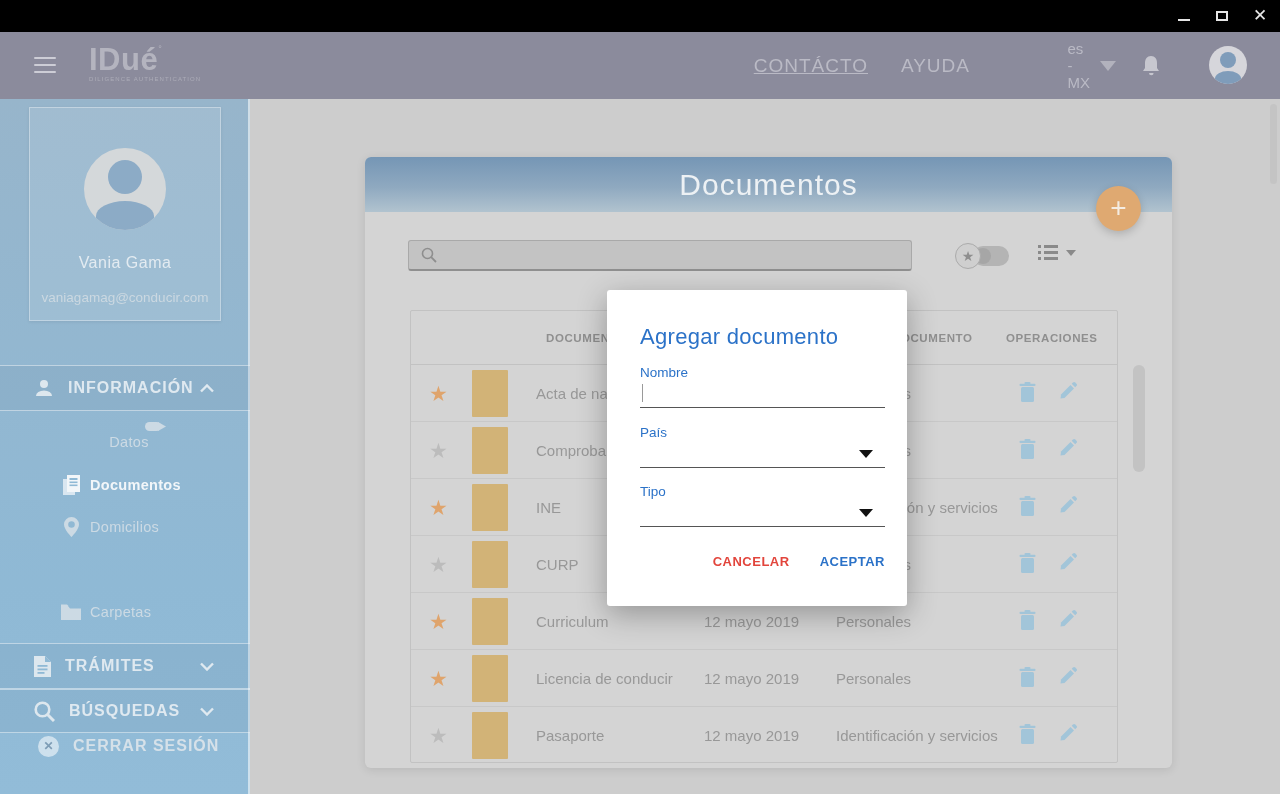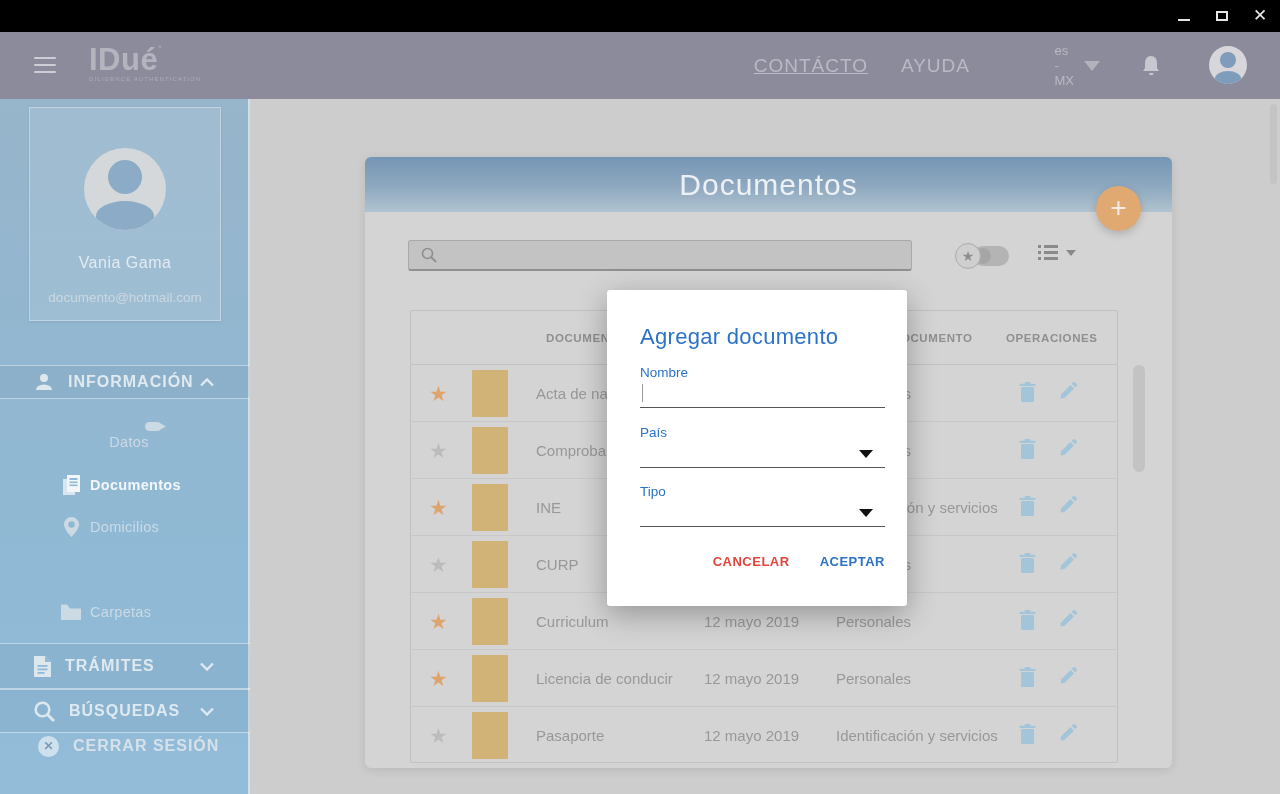--- a/index.html
+++ b/index.html
@@ -21,21 +21,21 @@
   .hamburger { position:absolute; left:34px; top:25px; width:22px; height:16px; cursor:pointer; }
   .hamburger i { display:block; height:2px; background:#cdcdd6; margin-bottom:5px; border-radius:1px; }
   .logo { position:absolute; left:89px; top:12px; color:#b4b4bf; }
   .logo .logo-main { font-size:31px; font-weight:bold; letter-spacing:0.5px; line-height:30px; }
   .logo .logo-reg { font-size:9px; vertical-align:18px; }
   .logo .logo-sub { font-size:6px; letter-spacing:1.1px; color:#acacb8; margin-top:1px; }
   .header-nav { position:absolute; right:0; top:0; height:67px; display:flex; align-items:center; }
   .hnav-link { color:#babac5; font-size:19px; letter-spacing:1px; cursor:pointer; }
   .hnav-contacto { position:absolute; right:412px;text-decoration:underline; }
   .hnav-ayuda { position:absolute; right:310px; }
-  .lang { position:absolute; right:180px; display:flex; align-items:center; gap:10px; color:#babac5; font-size:13px; cursor:pointer; }
+  .lang { position:absolute; right:164px; display:flex; align-items:center; gap:10px; color:#babac5; font-size:15px; cursor:pointer; }
   .caret-down-big { width:0; height:0; border-left:8px solid transparent; border-right:8px solid transparent; border-top:10px solid #b2b2bd; }
   .bell { position:absolute; right:118px; top:22px; cursor:pointer; }
   .avatar-top { position:absolute; right:33px; top:14px; width:38px; height:38px; border-radius:50%; background:#d6d6db; overflow:hidden; cursor:pointer; }
 
   .person-glyph { position:relative; display:block; width:100%; height:100%; }
   .person-glyph .ph { position:absolute; left:50%; transform:translateX(-50%); border-radius:50%; }
   .person-glyph .pb { position:absolute; left:50%; transform:translateX(-50%); border-radius:50% 50% 0 0; }
 
   
   .sidebar { position:absolute; left:0; top:99px; width:250px; height:695px; background:linear-gradient(180deg,#97b5cb 0%,#8fb9d5 70%,#92bcd8 100%); border-right:2px solid rgba(255,255,255,0.55); }
@@ -172,24 +172,24 @@
 
   <div class="sidebar">
     <div class="user-card">
       <span class="user-avatar">
         <span class="person-glyph">
           <span class="ph" style="width:34px;height:34px;top:12px;background:#8cabc6;"></span>
           <span class="pb" style="width:58px;height:30px;top:53px;background:#8cabc6;"></span>
         </span>
       </span>
       <div class="user-name">Vania Gama</div>
-      <div class="user-email">documento@hotmail.com</div>
-    </div>
-
-    <div class="nav-section" style="top:266px;height:34px;">
+      <div class="user-email">vaniagamag@conducir.com</div>
+    </div>
+
+    <div class="nav-section" style="top:266px;height:46px;">
       <span class="sec-icon">
         <svg width="20" height="20" viewBox="0 0 20 20">
             <circle cx="10" cy="6" r="4" fill="currentColor"></circle>
             <path d="M2 18 a8 5.5 0 0 1 16 0 Z" fill="currentColor"></path>
           </svg>
       </span>
       <span class="sec-label">INFORMACIÓN</span>
       <span class="sec-chev">
         <svg width="14" height="9" viewBox="0 0 14 9">
             <polyline points="1,7.5 7,1.5 13,7.5" fill="none" stroke="currentColor" stroke-width="2.4"></polyline>

